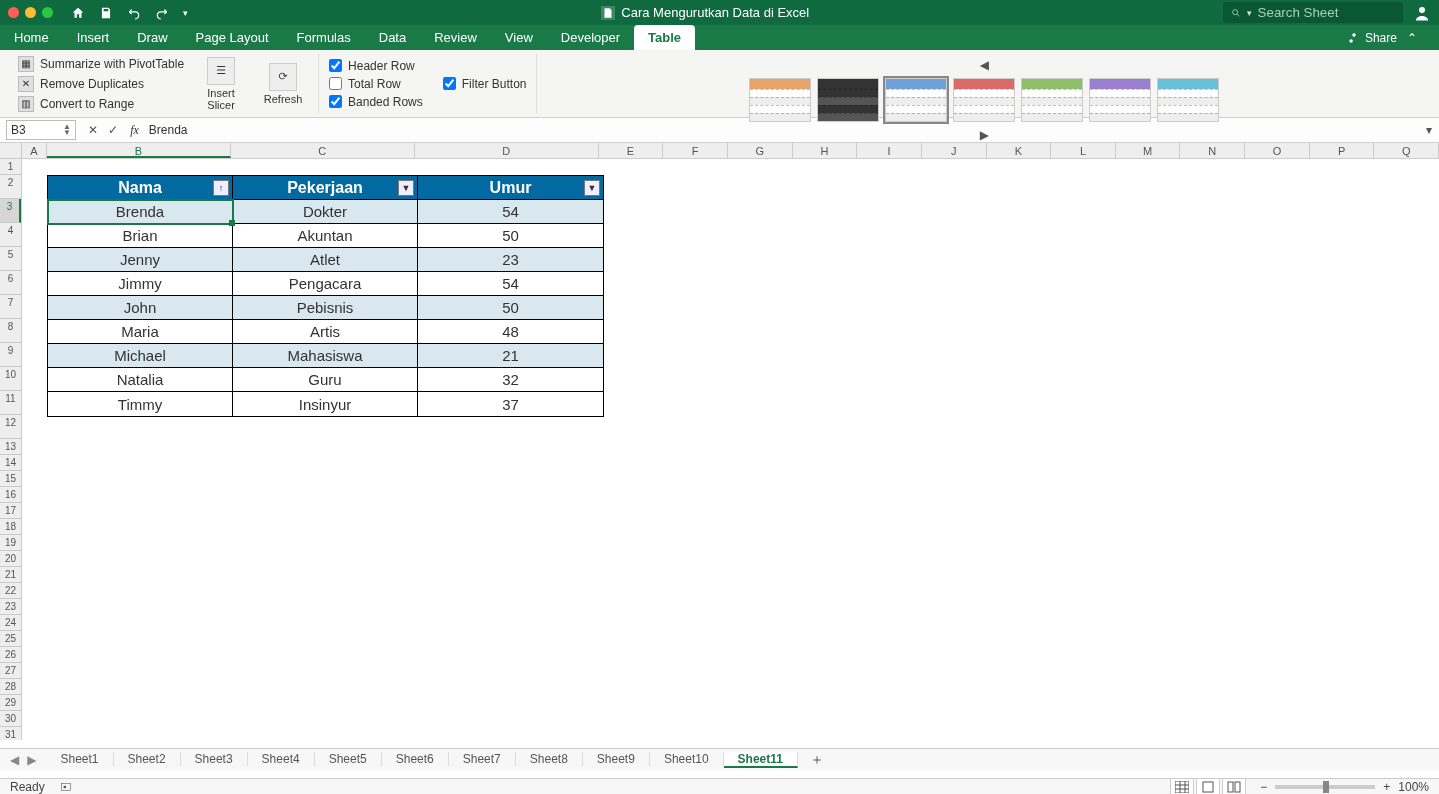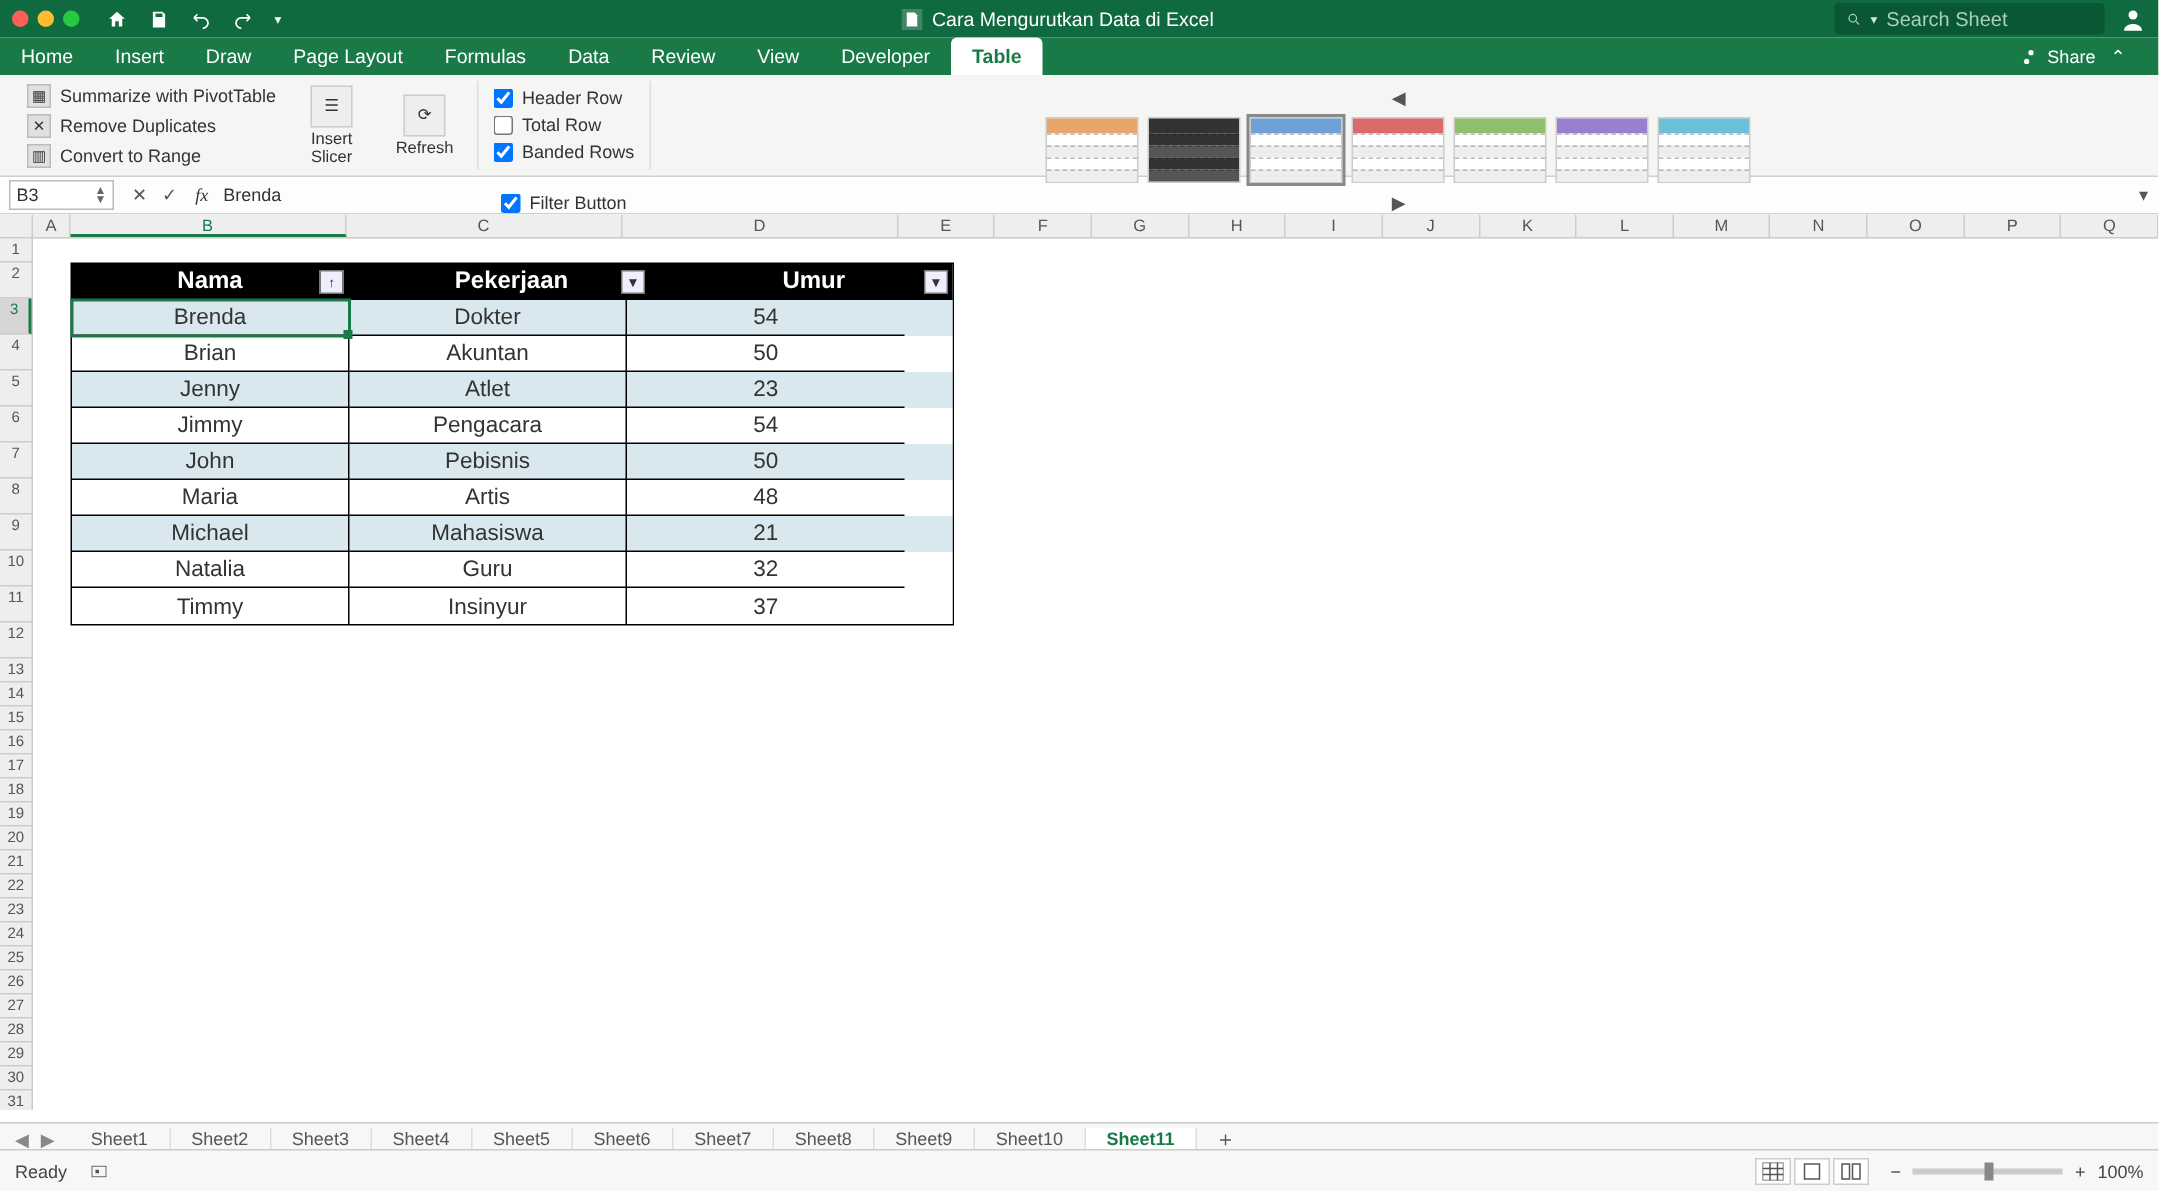--- a/index.html
+++ b/index.html
@@ -68,39 +68,39 @@
 .ch.other { width: 65px; }
 .row-headers { position: absolute; top: 16px; left: 0; width: 22px; background: #eee; border-right: 1px solid #ccc; z-index:2;}
 .rh { height: 16px; border-bottom: 1px solid #ccc; text-align: center; font-size: 10px; color: #555; line-height: 16px; }
 .rh.tall { height: 24px; }
 .rh.sel { background: #d6d6d6; color:#1a7a47; border-right:2px solid #1a7a47; }
 .cells { position: absolute; top: 16px; left: 22px; right: 0; bottom: 0; }
 
 
 .data-table { position: absolute; top: 16px; left: 25px; border: 1.5px solid #000; font-size: 15px; }
 .dt-row { display: flex; }
-.dt-head { background: #000000; color: #fff; font-weight: 600; font-size: 16px; height: 24px; gap: 16px; }
+.dt-head { background: #0369a1; color: #fff; font-weight: 600; font-size: 16px; height: 24px; }
 .dt-cell { width: 185px; height: 24px; border-right: 1px solid #000; border-bottom: 1px solid #000; display: flex; align-items: center; justify-content: center; position: relative; }
 .dt-row .dt-cell:last-child { border-right: none; }
 .dt-row:last-child .dt-cell { border-bottom: none; }
 .dt-body.even { background: #d9e8ee; }
 .dt-body.odd { background: #fff; }
 .filter-btn { position: absolute; right: 3px; top: 4px; width: 16px; height: 16px; background: #eef; border: 1px solid #777; display: flex; align-items: center; justify-content: center; font-size: 9px; color: #333; }
 .selcell { outline: 2px solid #1a7a47; outline-offset: -1px; z-index:5; }
 .fill-handle { position:absolute; right:-3px; bottom:-3px; width:6px; height:6px; background:#1a7a47;}
 
 
 .sheettabs { position: absolute; bottom: 24px; left: 0; right: 0; height: 22px; background: #f7f7f7; border-top: 1px solid #ccc; display: flex; align-items: center; font-size: 12px; }
 .st-nav { display: flex; gap: 8px; padding: 0 10px; color: #888; }
 .st-tab { padding: 0 14px; height: 100%; display: flex; align-items: center; border-right: 1px solid #ddd; color: #555; }
 .st-tab.active { color: #1a7a47; font-weight: 600; background:#fff; border-bottom:2px solid #1a7a47; }
 .st-add { padding: 0 12px; font-size: 14px; color: #555; }
 
 
-.statusbar { position: absolute; bottom: 0; left: 0; right: 0; height: 28px; background: #f7f7f7; border-top: 1px solid #ccc; display: flex; align-items: center; padding: 0 10px; font-size: 12px; color: #444; gap: 14px; }
+.statusbar { position: absolute; bottom: 0; left: 0; right: 0; height: 16px; background: #f7f7f7; border-top: 1px solid #ccc; display: flex; align-items: center; padding: 0 10px; font-size: 12px; color: #444; gap: 14px; }
 .statusbar .spacer { flex: 1; }
 .view-btns { display: flex; gap: 2px; }
 .vb { width: 24px; height: 18px; border: 1px solid #ccc; display:flex; align-items:center; justify-content:center; background:#fff;}
 .zoom { display: flex; align-items: center; gap: 8px; }
 .zoom-track { width: 100px; height: 4px; background: #ccc; position: relative; }
 .zoom-thumb { position: absolute; left: 48px; top: -4px; width: 6px; height: 12px; background: #888; }
 
 svg { display: block; }
 </style>
 </head>
@@ -199,21 +199,21 @@
     </div>
     <div class="vbtn">
       <div class="vicon">☰</div>
       <span>Insert<br>Slicer</span>
     </div>
     <div class="vbtn">
       <div class="vicon">⟳</div>
       <span>Refresh</span>
     </div>
   </div>
-  <div class="ribbon-group" style="flex-direction:column; gap:20px; align-items:center;">
+  <div class="ribbon-group" style="flex-direction:row; gap:20px; align-items:center;">
     <div class="chk-col">
       <label class="chk">
           <input type="checkbox" checked="" style="">
           <span>Header Row</span>
         </label>
       <label class="chk">
           <input type="checkbox" style="">
           <span>Total Row</span>
         </label>
       <label class="chk">

